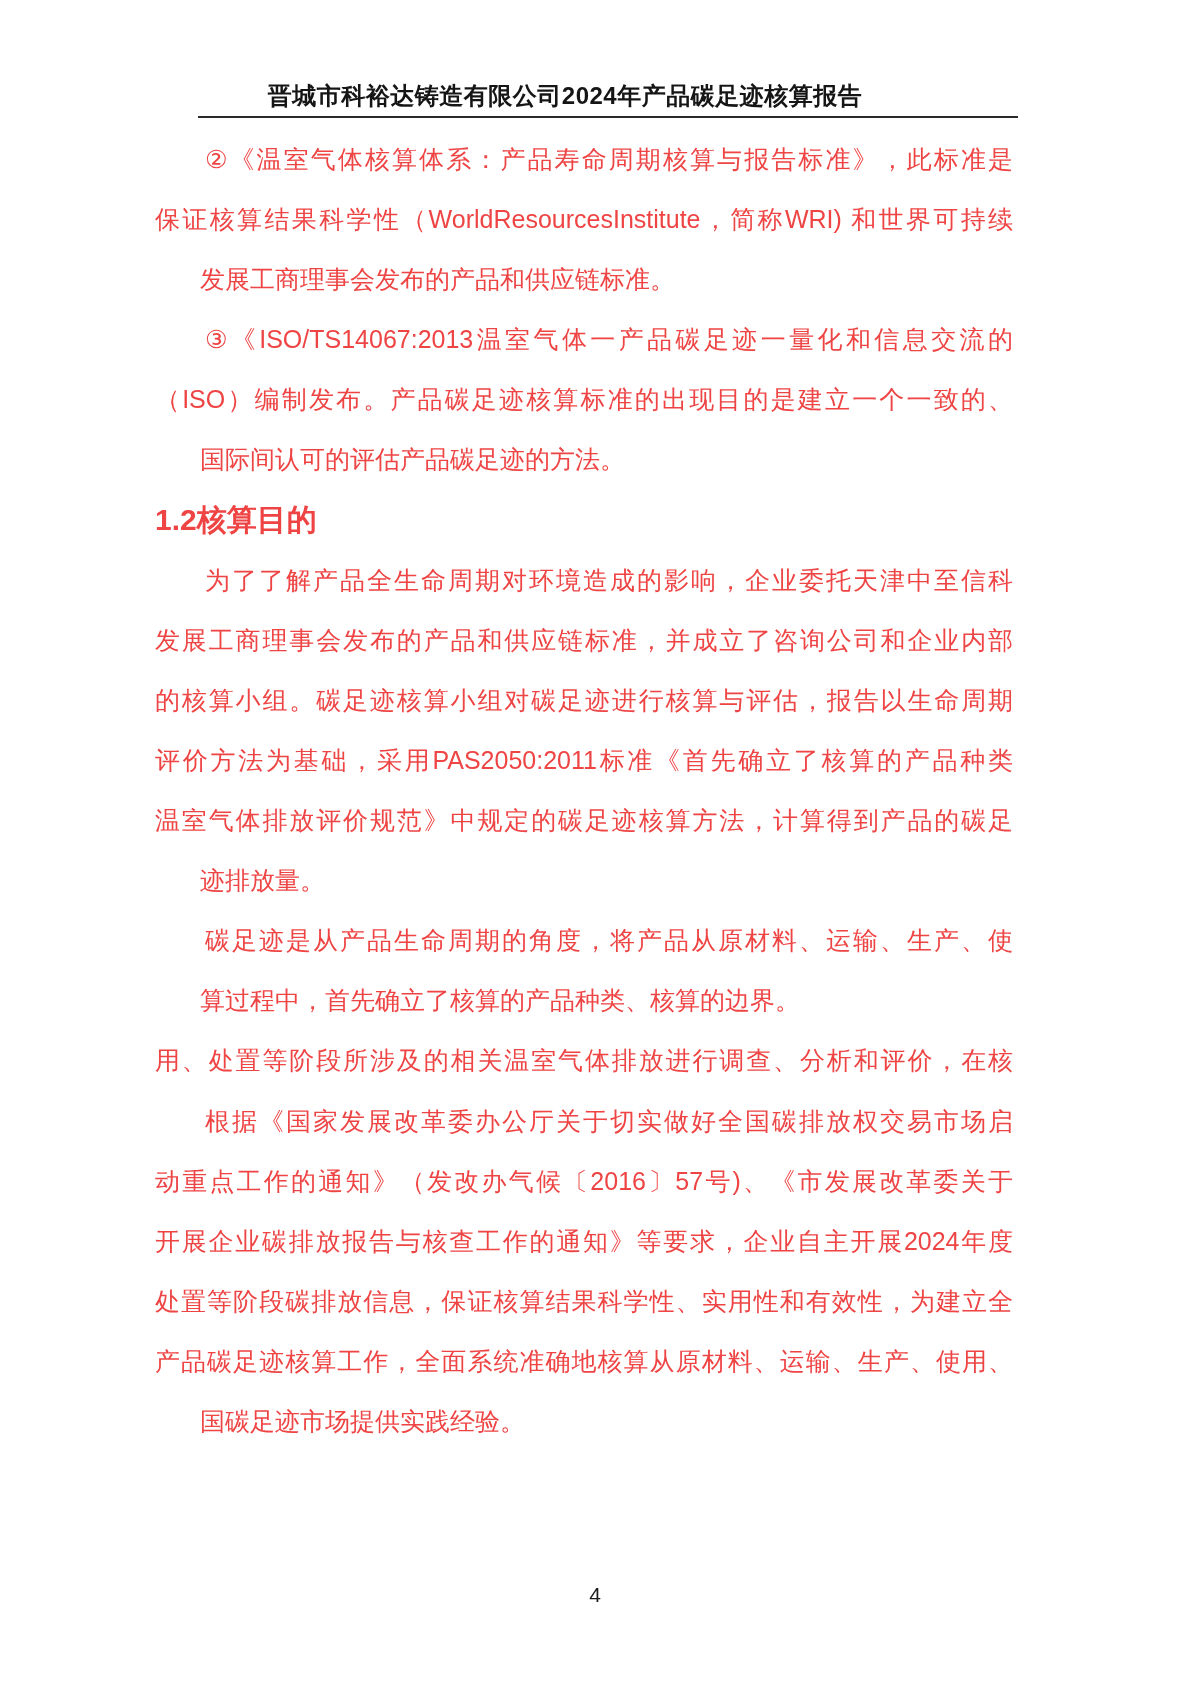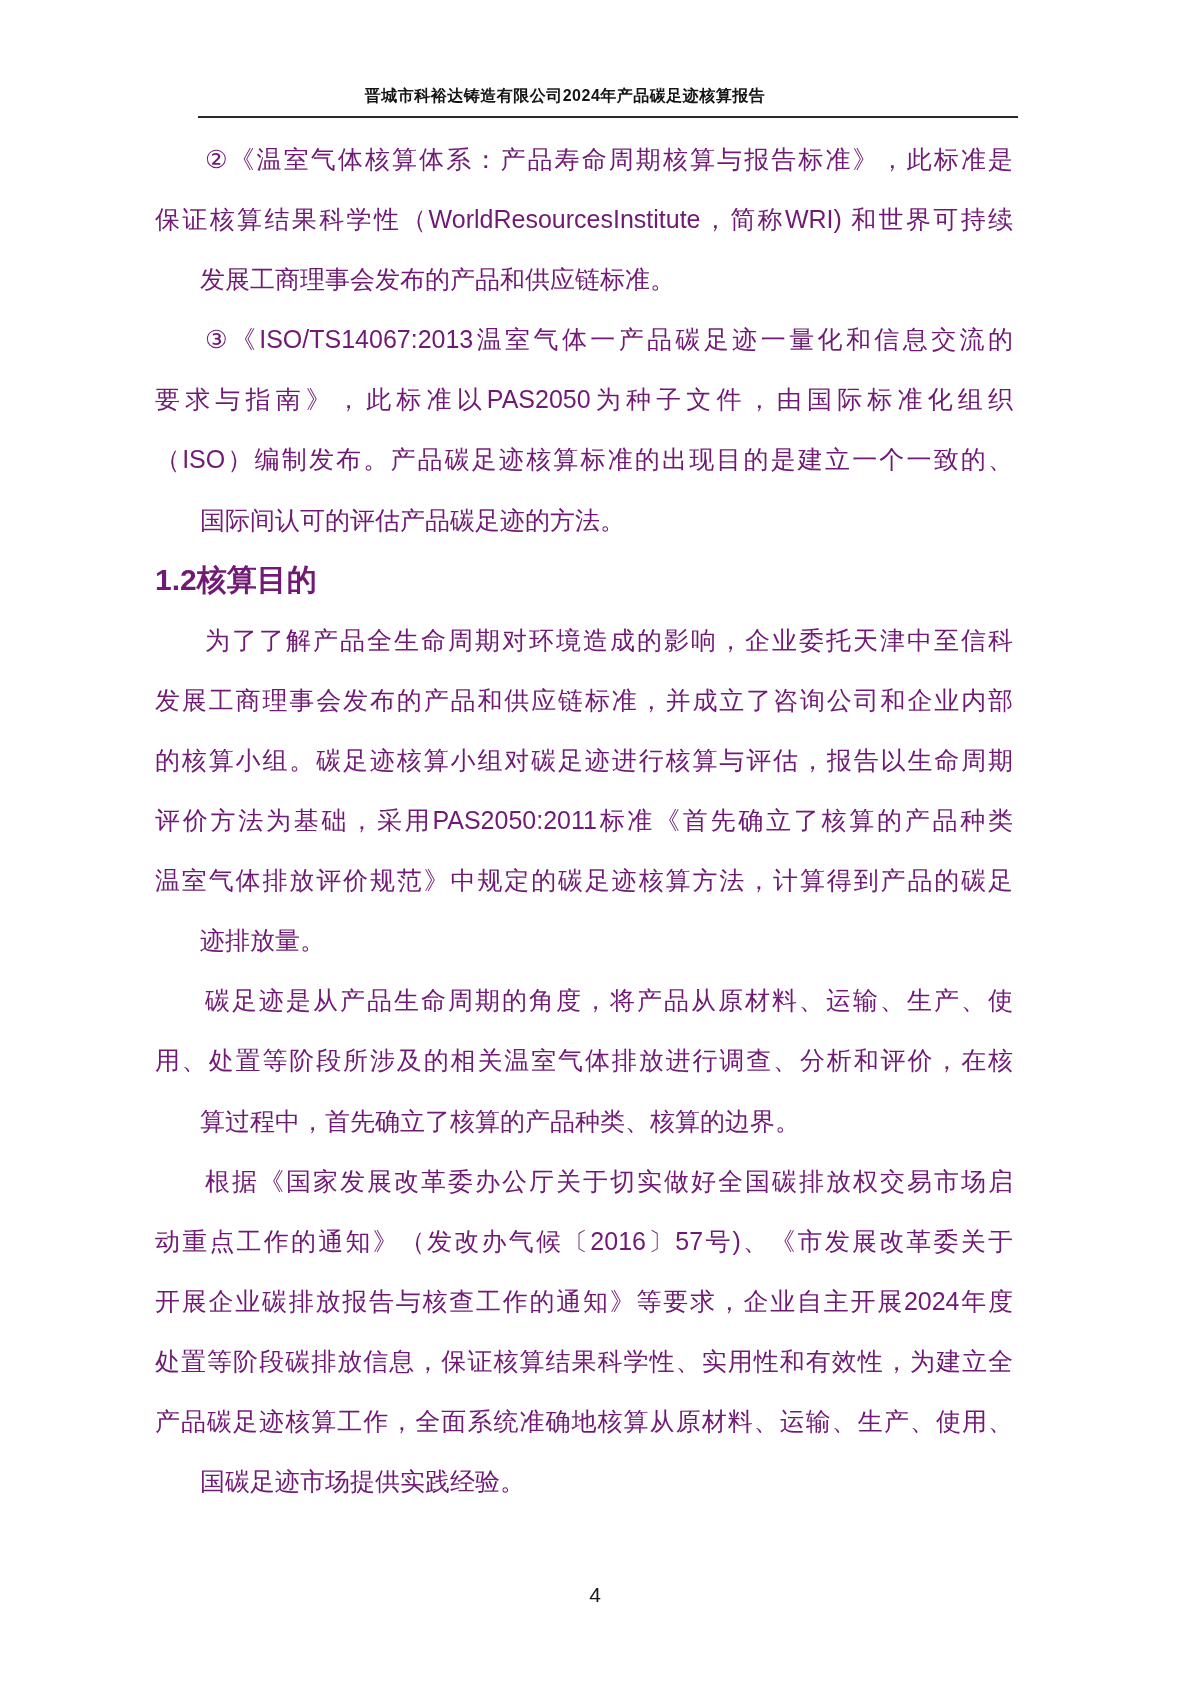--- a/index.html
+++ b/index.html
@@ -15,42 +15,42 @@
     overflow: hidden;
     font-family: "Liberation Sans", "DejaVu Sans", sans-serif;
     color: #111111;
   }
   .page-header-title {
     position: absolute;
     top: 84px;
     left: 150px;
     width: 830px;
     text-align: center;
-    font-size: 16px;
+    font-size: 24px;
     font-weight: 700;
     line-height: 24px;
     color: #151515;
     letter-spacing: 0.5px;
   }
   .header-rule {
     position: absolute;
     top: 116px;
     left: 198px;
     width: 820px;
     height: 2px;
     background: #2a2a2a;
   }
   .content {
     position: absolute;
     top: 129px;
     left: 155px;
     width: 858px;
     font-size: 25px;
     line-height: 60.1px;
-    color: #701a75;
+    color: #ef4444;
   }
   .line {
     text-align: justify;
     text-align-last: justify;
     overflow: hidden;
     white-space: normal;
   }
   .line.first {
     text-indent: 2em;
   }
@@ -78,33 +78,32 @@
 <body>
 
 <div class="page">
   <div class="page-header-title">晋城市科裕达铸造有限公司2024年产品碳足迹核算报告</div>
   <div class="header-rule"></div>
   <div class="content">
       <div class="line first">②《温室气体核算体系：产品寿命周期核算与报告标准》，此标准是</div>
       <div class="line">保证核算结果科学性（WorldResourcesInstitute，简称WRI) 和世界可持续</div>
       <div class="line last">发展工商理事会发布的产品和供应链标准。</div>
       <div class="line first">③《ISO/TS14067:2013温室气体一产品碳足迹一量化和信息交流的</div>
-      <div class="line">要求与指南》，此标准以PAS2050为种子文件，由国际标准化组织</div>
       <div class="line">（ISO）编制发布。产品碳足迹核算标准的出现目的是建立一个一致的、</div>
       <div class="line last">国际间认可的评估产品碳足迹的方法。</div>
       <div class="line heading">1.2核算目的</div>
       <div class="line first">为了了解产品全生命周期对环境造成的影响，企业委托天津中至信科</div>
       <div class="line">发展工商理事会发布的产品和供应链标准，并成立了咨询公司和企业内部</div>
       <div class="line">的核算小组。碳足迹核算小组对碳足迹进行核算与评估，报告以生命周期</div>
       <div class="line">评价方法为基础，采用PAS2050:2011标准《首先确立了核算的产品种类</div>
       <div class="line">温室气体排放评价规范》中规定的碳足迹核算方法，计算得到产品的碳足</div>
       <div class="line last">迹排放量。</div>
       <div class="line first">碳足迹是从产品生命周期的角度，将产品从原材料、运输、生产、使</div>
+      <div class="line last">算过程中，首先确立了核算的产品种类、核算的边界。</div>
       <div class="line">用、处置等阶段所涉及的相关温室气体排放进行调查、分析和评价，在核</div>
-      <div class="line last">算过程中，首先确立了核算的产品种类、核算的边界。</div>
       <div class="line first">根据《国家发展改革委办公厅关于切实做好全国碳排放权交易市场启</div>
       <div class="line">动重点工作的通知》（发改办气候〔2016〕57号)、《市发展改革委关于</div>
       <div class="line">开展企业碳排放报告与核查工作的通知》等要求，企业自主开展2024年度</div>
       <div class="line">处置等阶段碳排放信息，保证核算结果科学性、实用性和有效性，为建立全</div>
       <div class="line">产品碳足迹核算工作，全面系统准确地核算从原材料、运输、生产、使用、</div>
       <div class="line last">国碳足迹市场提供实践经验。</div>
     </div>
   <div class="page-footer">4</div>
 </div>
 

